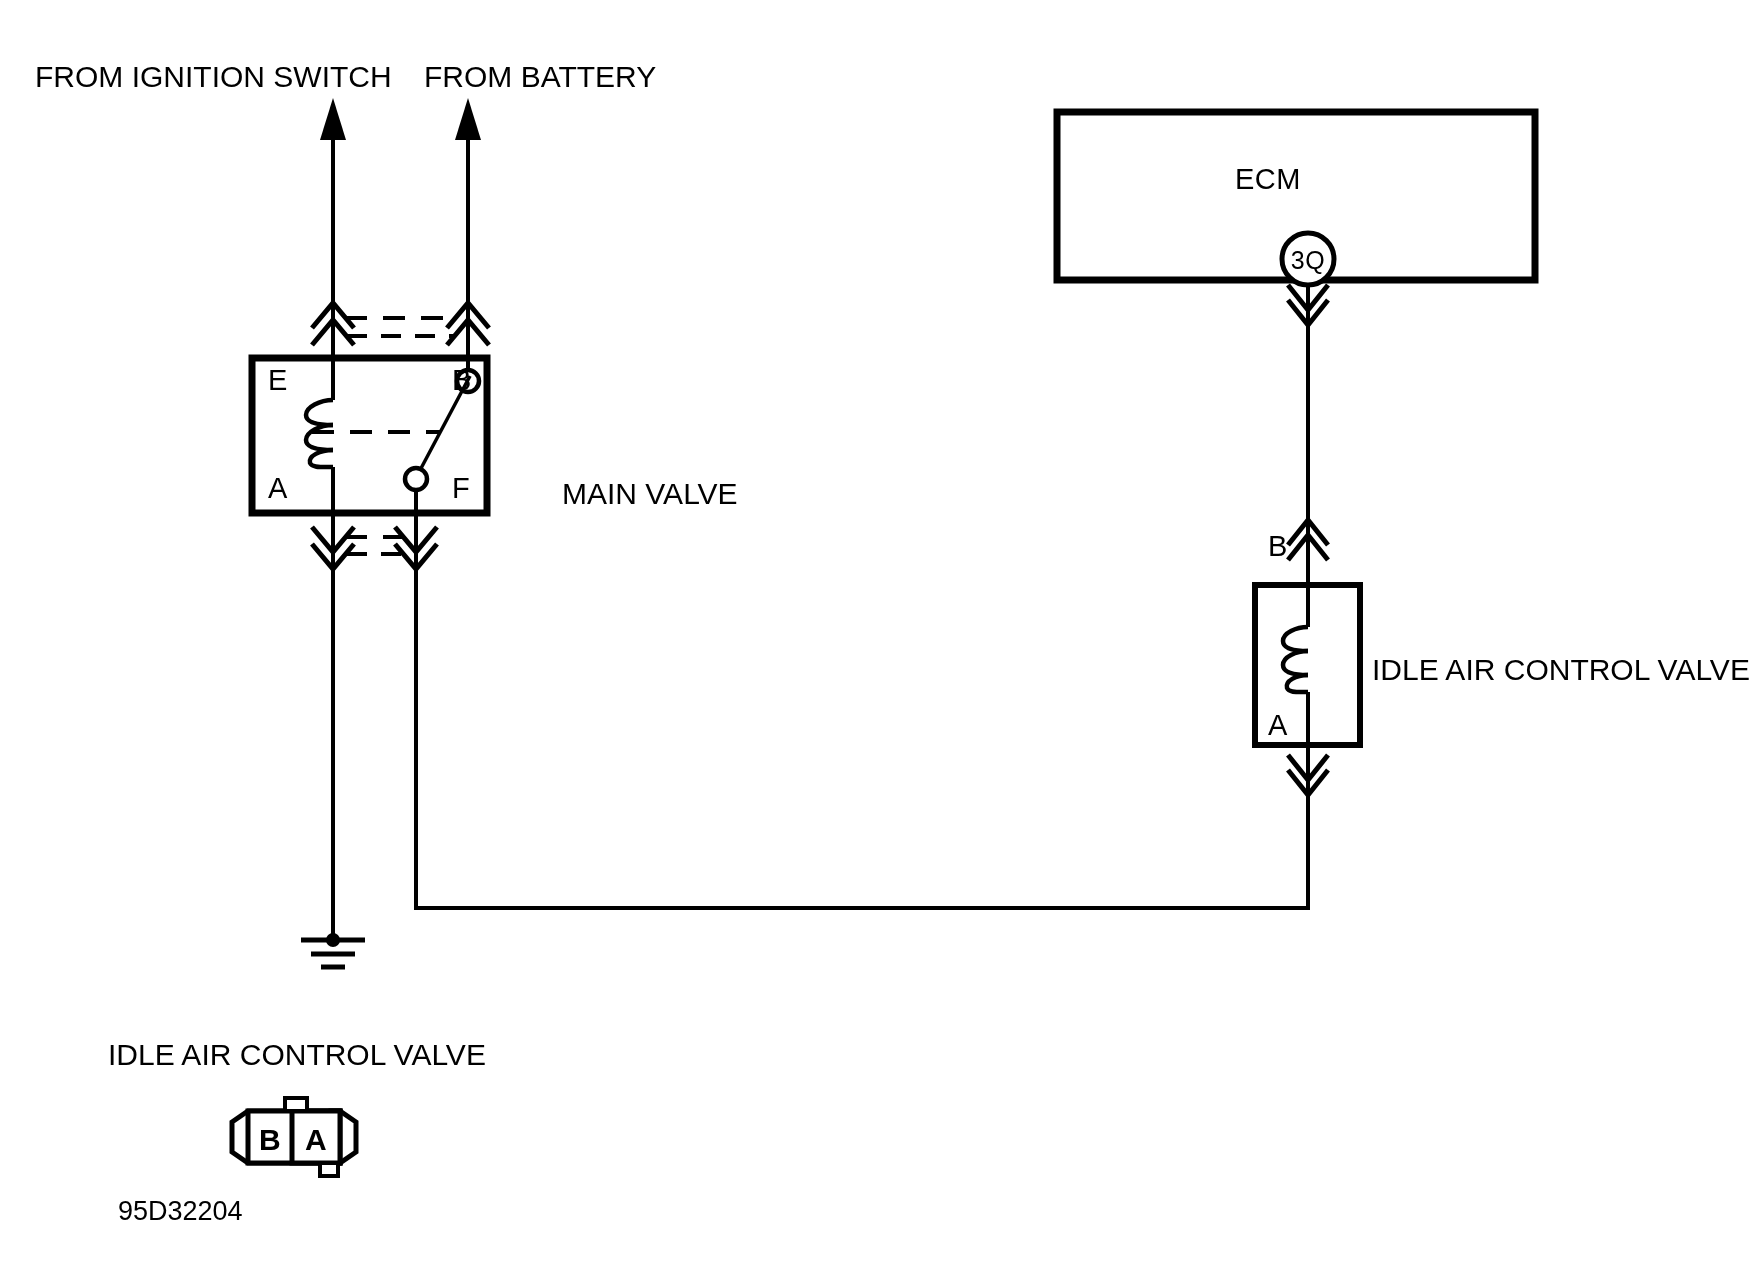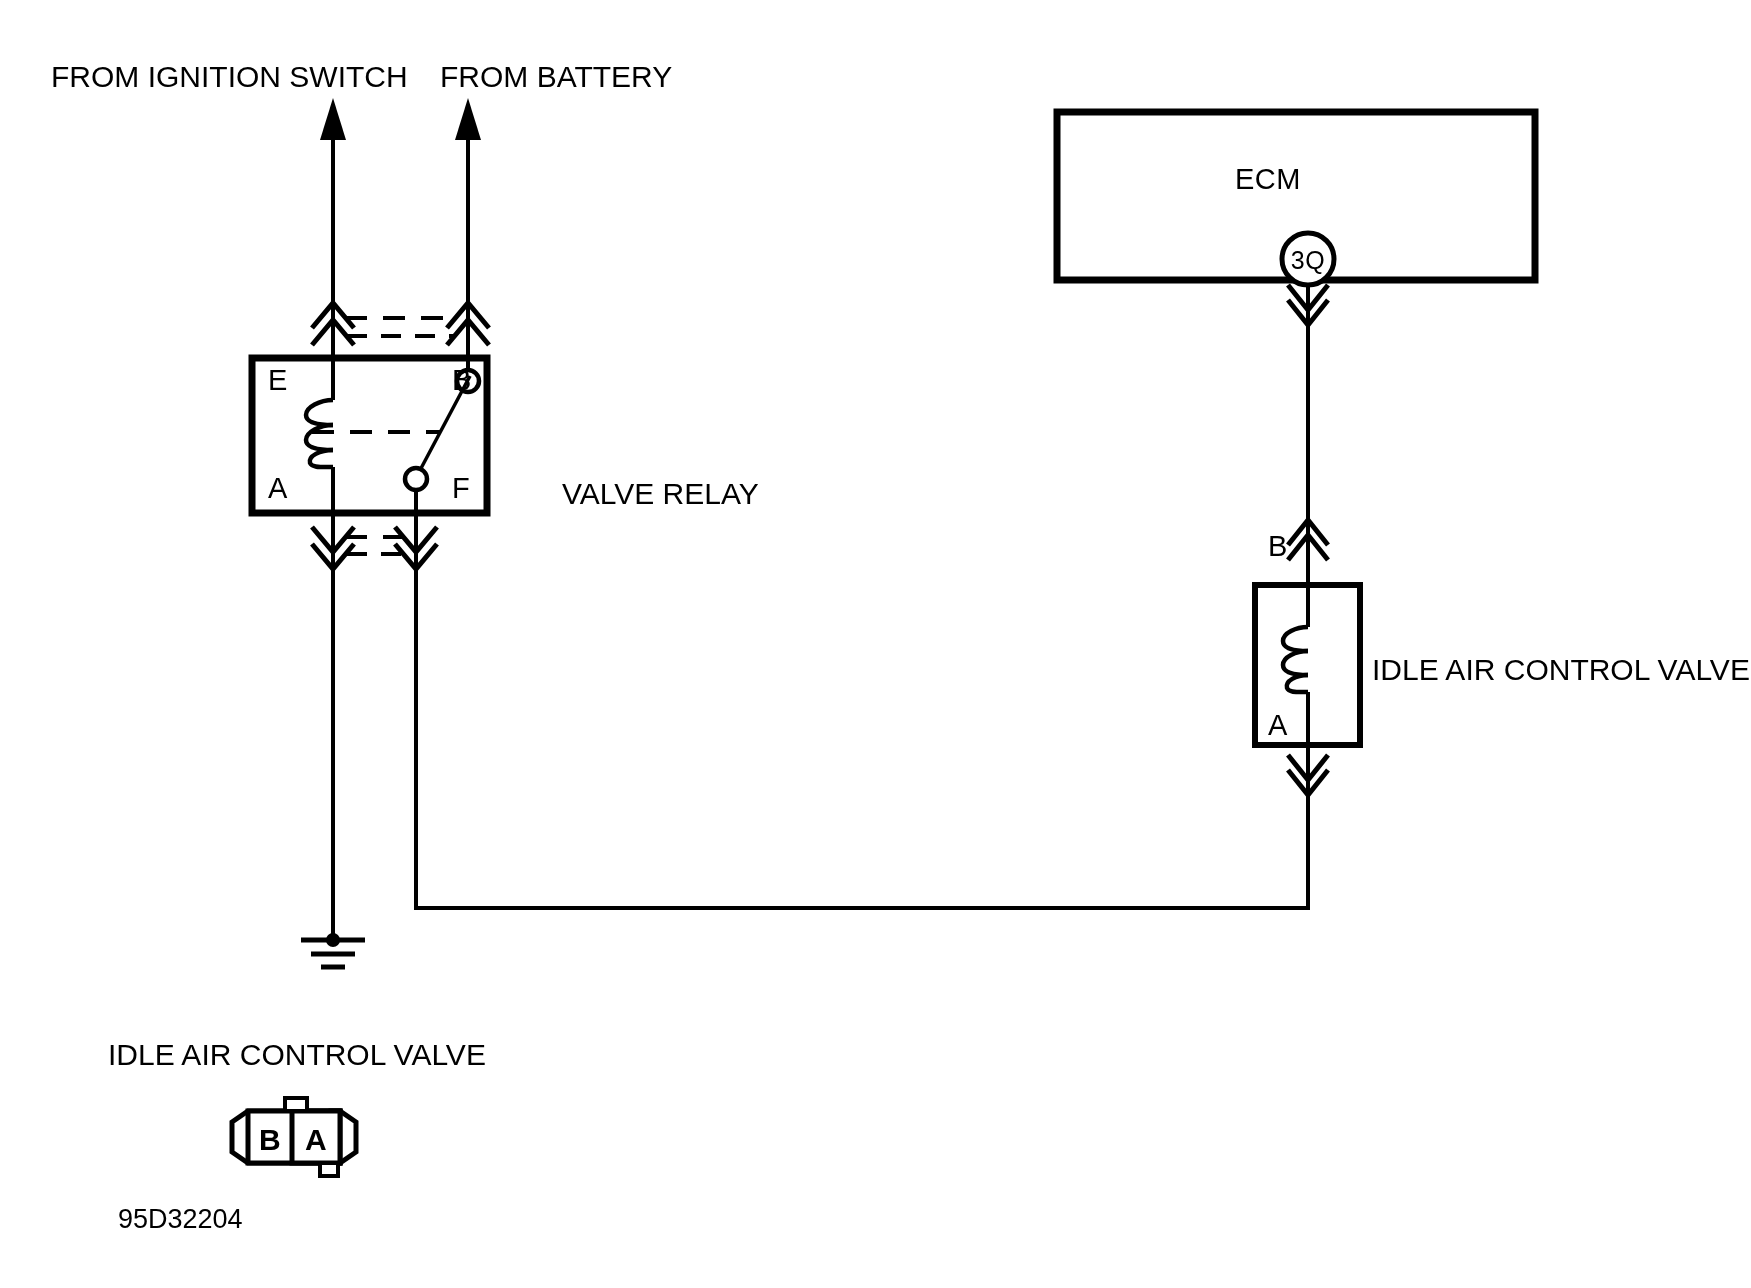--- a/index.html
+++ b/index.html
@@ -89,21 +89,20 @@
     stroke-width: 4;
     fill: none;
   }
   text {
     font-family: "Liberation Sans", sans-serif;
     fill: #000000;
     letter-spacing: 0.5px;
   }
   .lbl-big {
     font-size: 30px;
-    margin-left: 16px;
   }
   .lbl-pin {
     font-size: 29px;
   }
   .lbl-ecm {
     font-size: 29px;
   }
   .lbl-conn {
     font-size: 30px;
     font-weight: 700;
@@ -261,28 +260,28 @@
 
   <div style="position:absolute; left:35px; top:60px;" class="lbl-big">
     <span style="font-size:30px; font-family:'Liberation Sans',sans-serif;">FROM IGNITION SWITCH</span>
   </div>
 
   <div style="position:absolute; left:424px; top:60px;" class="lbl-big">
     <span style="font-size:30px; font-family:'Liberation Sans',sans-serif;">FROM BATTERY</span>
   </div>
 
   <div style="position:absolute; left:562px; top:477px;">
-    <span style="font-size:30px; font-family:'Liberation Sans',sans-serif;">VALVE RELAY</span>
+    <span style="font-size:30px; font-family:'Liberation Sans',sans-serif;">MAIN VALVE</span>
   </div>
 
   <div style="position:absolute; left:1372px; top:653px;">
     <span style="font-size:30px; font-family:'Liberation Sans',sans-serif;">IDLE AIR CONTROL VALVE</span>
   </div>
 
   <div style="position:absolute; left:108px; top:1038px;">
     <span style="font-size:30px; font-family:'Liberation Sans',sans-serif;">IDLE AIR CONTROL VALVE</span>
   </div>
 
-  <div style="position:absolute; left:118px; top:1196px;margin-top:8px;">
+  <div style="position:absolute; left:118px; top:1196px;">
     <span style="font-size:27px; font-family:'Liberation Sans',sans-serif;">95D32204</span>
   </div>
 
 </div>
 
 </body></html>

